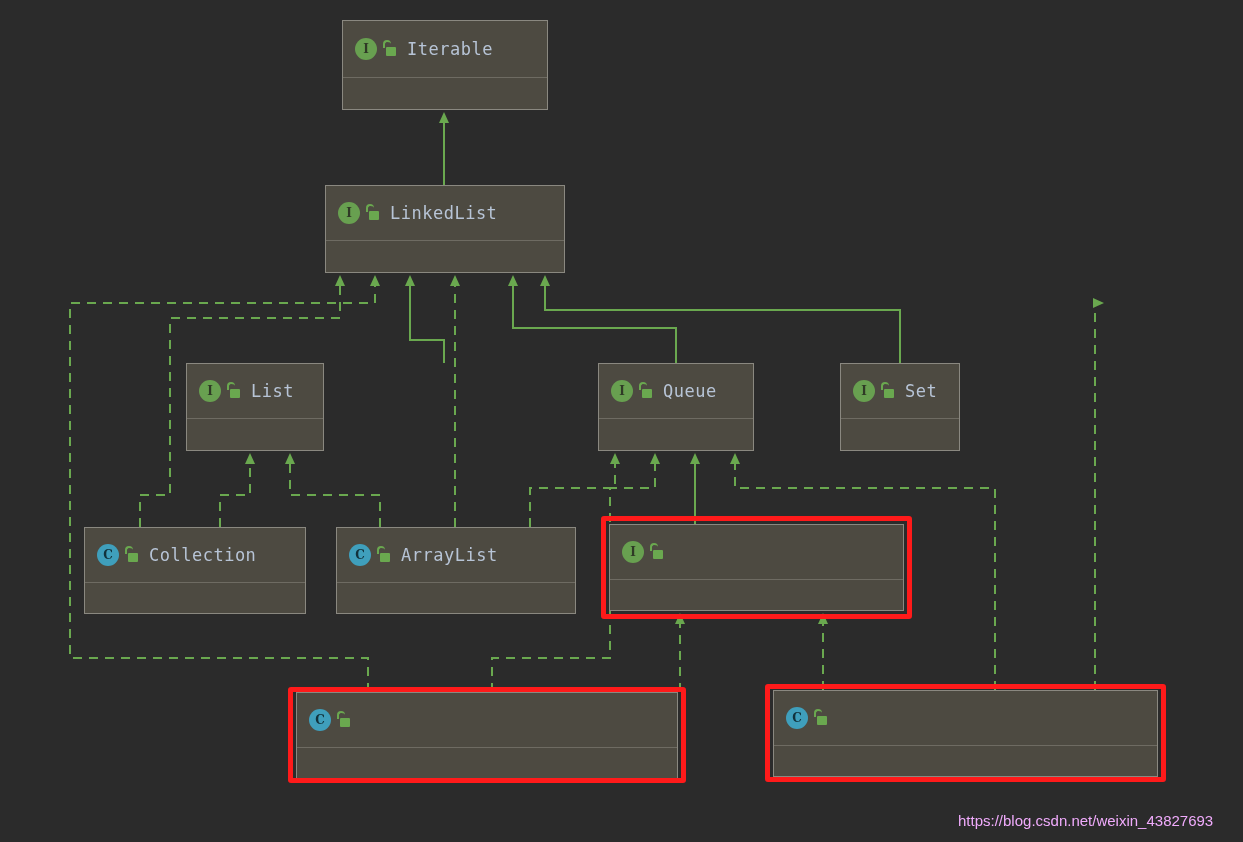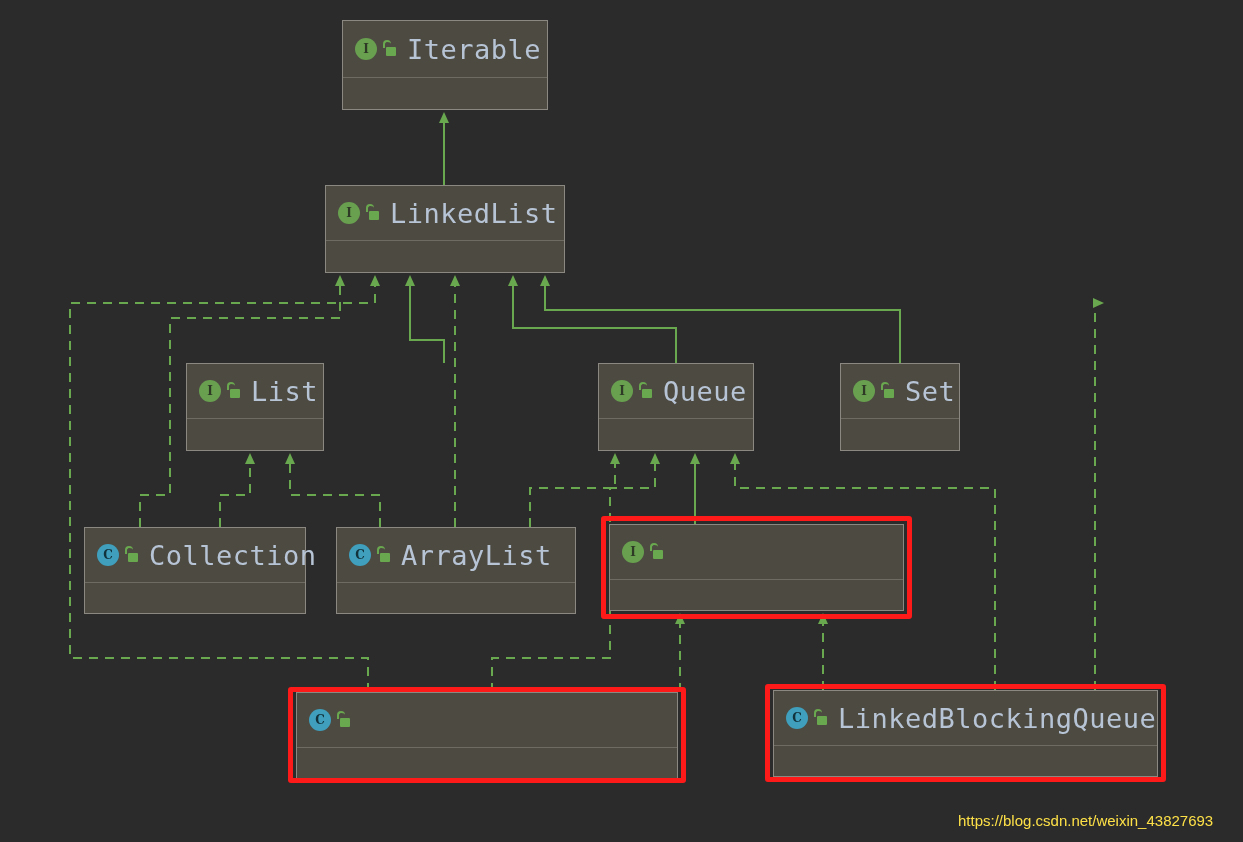--- a/index.html
+++ b/index.html
@@ -42,21 +42,21 @@
     box-sizing: border-box;
     padding: 0 10px 0 12px;
     flex: 0 0 auto;
     border-bottom: 1px solid #6e6b62;
   }
   .uml-node .body-row {
     flex: 1 1 auto;
   }
   .node-label {
     color: #b7c4d6;
-    font-size: 27px;
+    font-size: 17px;
     letter-spacing: 0.5px;
     white-space: nowrap;
     line-height: 1;
   }
   .stereo-icon {
     flex: 0 0 auto;
     width: 22px;
     height: 22px;
     border-radius: 50%;
     display: inline-flex;
@@ -106,21 +106,21 @@
   }
   .highlight-ring {
     position: absolute;
     box-sizing: border-box;
     border: 5px solid #ff1a1a;
     border-radius: 3px;
     pointer-events: none;
   }
   #watermark {
     position: absolute;
-    color: #fde047;
+    color: #f0abfc;
     font-family: "Liberation Sans", sans-serif;
     font-size: 15px;
     white-space: nowrap;
   }
 </style>
 </head>
 <body>
 
 <div id="canvas">
 
@@ -248,21 +248,20 @@
         </div>
         <div class="body-row"></div>
       </div>
       <div class="uml-node" style="left: 773px; top: 690px; width: 385px; height: 87px;">
         <div class="title-row" style="height: 55px;">
           <span class="stereo-icon cls">C</span>
           <span class="lock-icon">
             <span class="shackle"></span>
             <span class="bodyb"></span>
           </span>
-          <span class="node-label">LinkedBlockingQueue</span>
         </div>
         <div class="body-row"></div>
       </div>
     </div>
 
   <div id="rings-layer">
       <div class="highlight-ring" style="left: 601px; top: 516px; width: 311px; height: 103px; border-color: rgb(255, 26, 26);"></div>
       <div class="highlight-ring" style="left: 288px; top: 687px; width: 398px; height: 96px; border-color: rgb(255, 26, 26);"></div>
       <div class="highlight-ring" style="left: 765px; top: 684px; width: 401px; height: 98px; border-color: rgb(255, 26, 26);"></div>
     </div>

